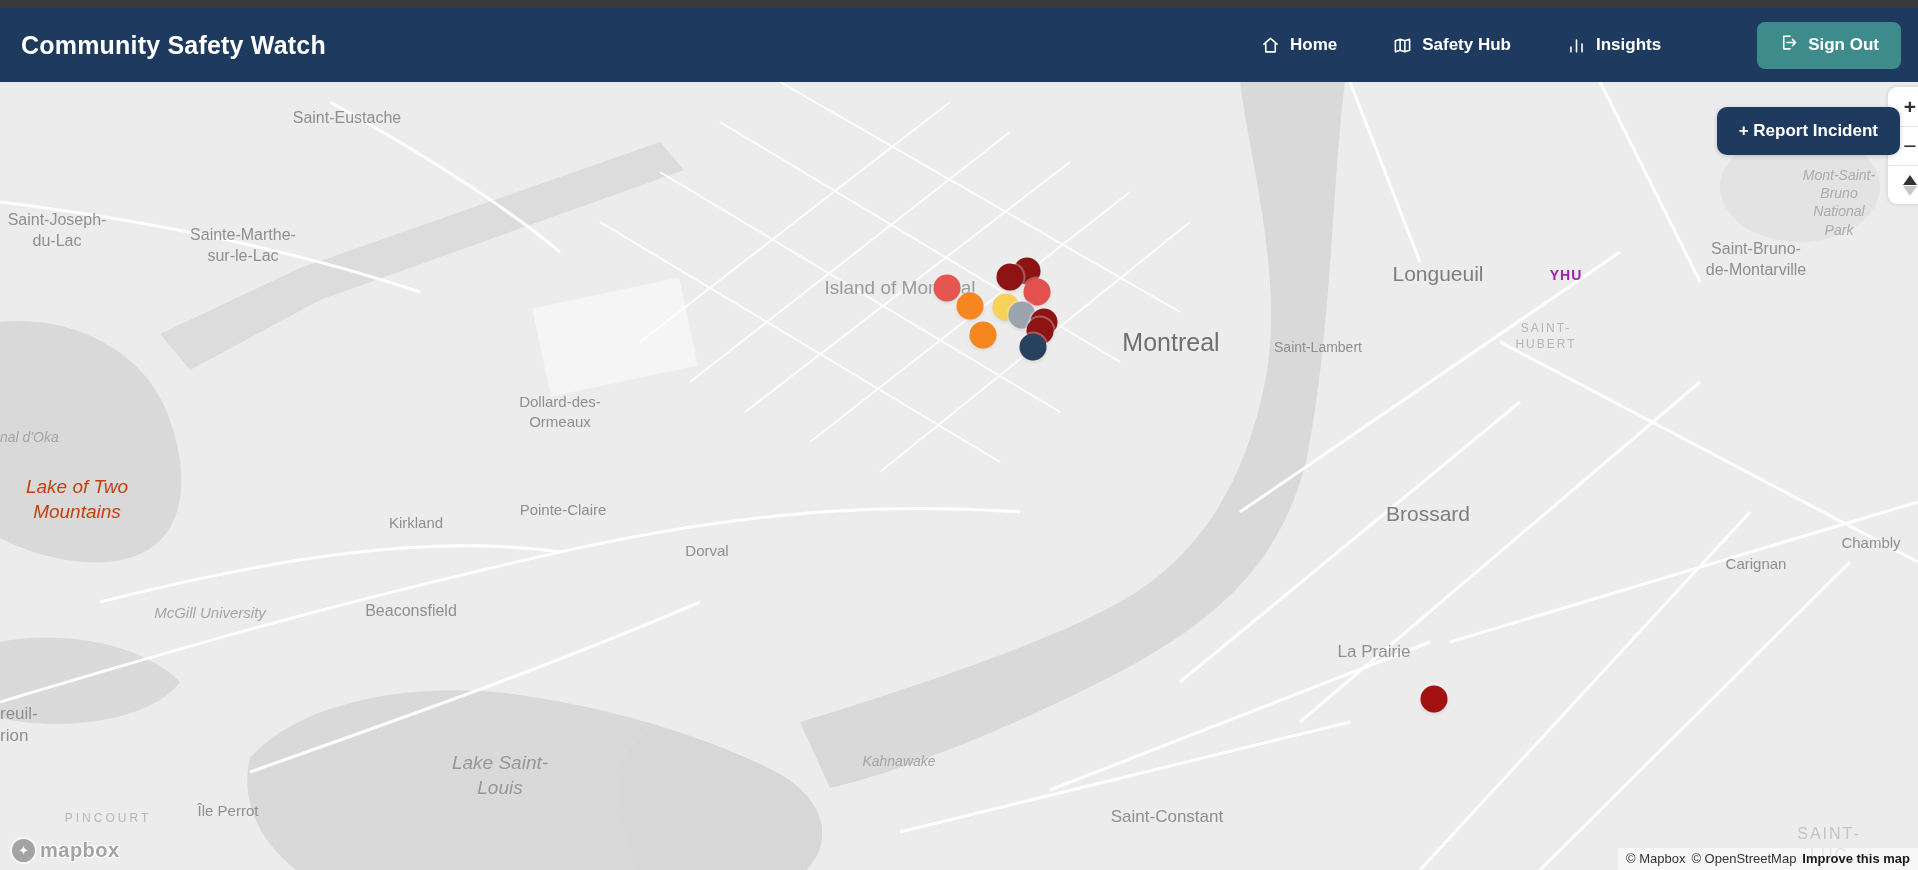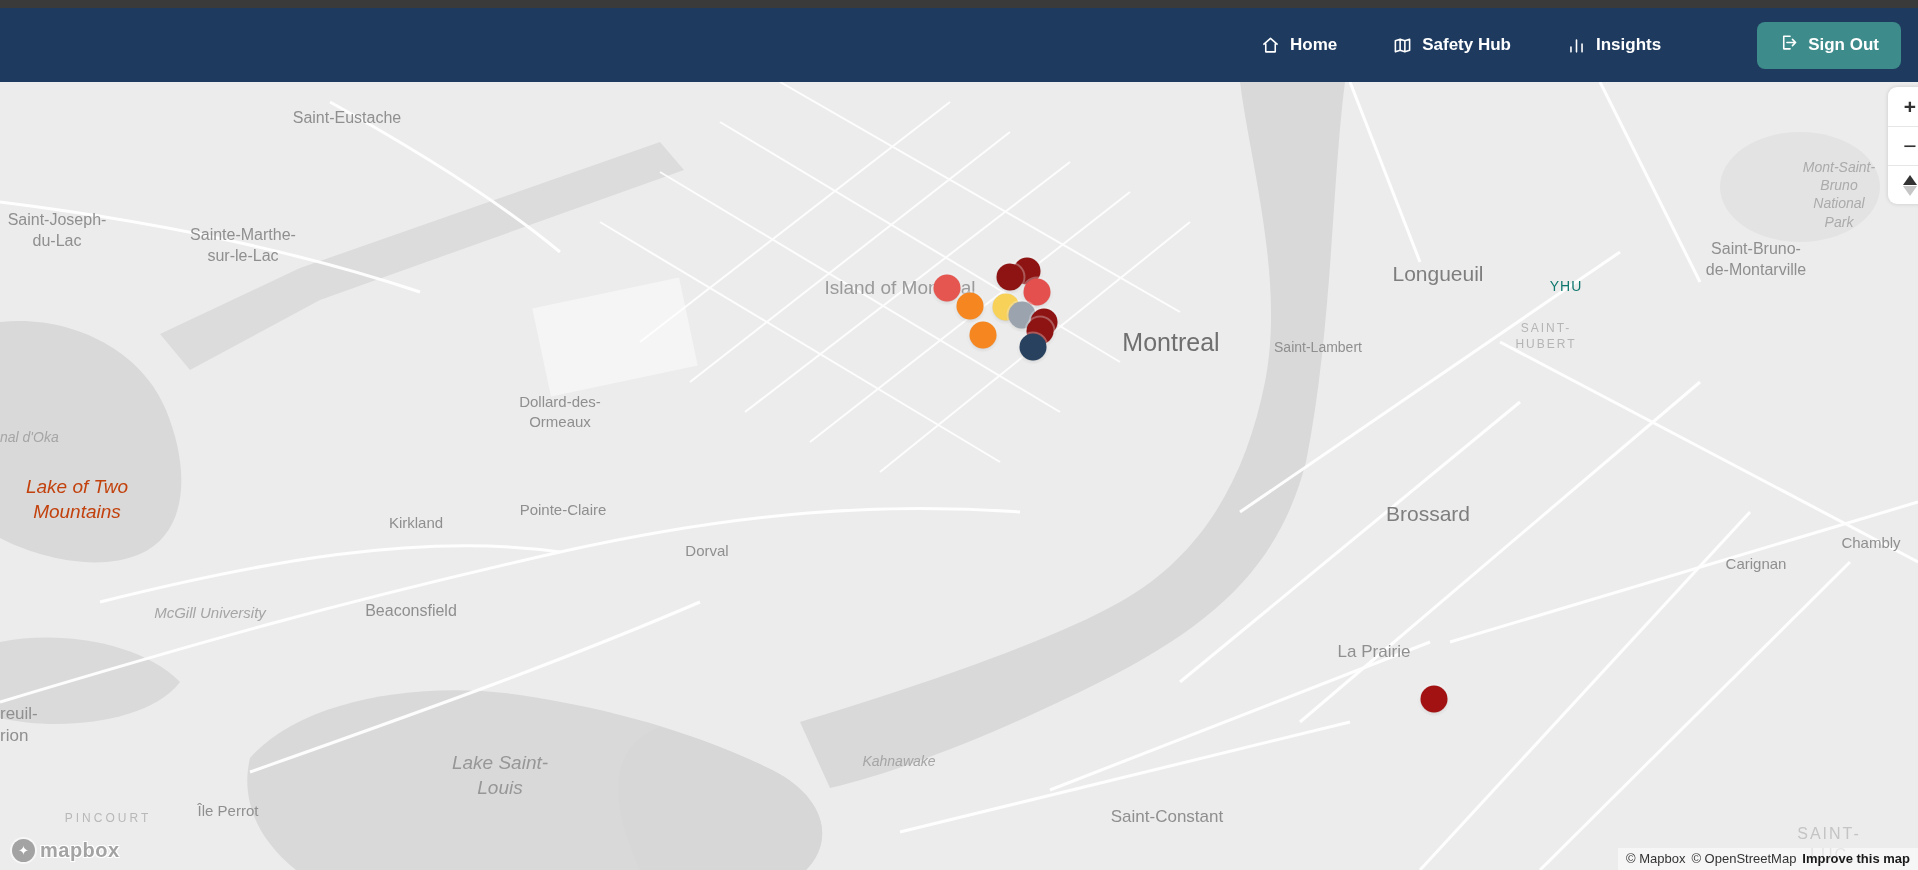--- a/index.html
+++ b/index.html
@@ -59,20 +59,21 @@
     font-size:13px; color:#333; z-index:15; display:flex; gap:6px; align-items:baseline; }
   .attribution a { color:#333; text-decoration:none; cursor:pointer; }
   .attribution .improve { font-weight:bold; color:#1a1a1a; }
 </style>
 </head>
 <body>
 
 <div class="top-strip"></div>
 
 <header class="app-header" style="background: rgb(30, 58, 95);">
+  <div class="app-title">Community Safety Watch</div>
   <nav class="nav">
     <div class="nav-item">
       <span>
         <svg width="19" height="19" viewBox="0 0 24 24" fill="none" stroke="#fff" stroke-width="2" stroke-linejoin="round">
             <path d="M3 11 L12 3 L21 11 M6 9.5 V20 H18 V9.5"></path>
           </svg>
       </span>
       <span>Home</span>
     </div>
     <div class="nav-item">
@@ -156,24 +157,24 @@
 
   <div>
       <span class="map-label" style="left: 347px; top: 36px; font-size: 16px; color: rgb(143, 143, 143);">Saint-Eustache</span>
       <span class="map-label" style="left: 57px; top: 149px; font-size: 16px; color: rgb(143, 143, 143);">Saint-Joseph-
 du-Lac</span>
       <span class="map-label" style="left: 243px; top: 164px; font-size: 16px; color: rgb(143, 143, 143);">Sainte-Marthe-
 sur-le-Lac</span>
       <span class="map-label" style="left: 900px; top: 206px; font-size: 19px; color: rgb(154, 154, 154);">Island of Montreal</span>
       <span class="map-label" style="left: 1171px; top: 260px; font-size: 25px; color: rgb(111, 111, 111);">Montreal</span>
       <span class="map-label" style="left: 1438px; top: 192px; font-size: 21px; color: rgb(126, 126, 126);">Longueuil</span>
-      <span class="map-label" style="left: 1566px; top: 204px; font-size: 14px; color: #0f766e; letter-spacing: 1px;">YHU</span>
+      <span class="map-label" style="left: 1566px; top: 193px; font-size: 14px; color: #a21caf; letter-spacing: 1px; font-weight: bold;">YHU</span>
       <span class="map-label" style="left: 1546px; top: 255px; font-size: 12px; color: rgb(181, 181, 181); letter-spacing: 2px;">SAINT-
 HUBERT</span>
-      <span class="map-label" style="left: 1791px; top: 112px; font-size: 14px; color: rgb(171, 171, 171); font-style: italic; margin-left: 48px;">Mont-Saint-Bruno
+      <span class="map-label" style="left: 1791px; top: 120px; font-size: 14px; color: rgb(171, 171, 171); font-style: italic; margin-left: 48px;">Mont-Saint-Bruno
 National Park</span>
       <span class="map-label" style="left: 1756px; top: 178px; font-size: 16px; color: rgb(143, 143, 143);">Saint-Bruno-
 de-Montarville</span>
       <span class="map-label" style="left: 1318px; top: 265px; font-size: 14px; color: rgb(143, 143, 143);">Saint-Lambert</span>
       <span class="map-label" style="left: 560px; top: 329px; font-size: 15px; color: rgb(143, 143, 143);">Dollard-des-
 Ormeaux</span>
       <span class="map-label left-edge" style="left: 0px; top: 355px; font-size: 14px; color: rgb(165, 165, 165); font-style: italic;">nal d'Oka</span>
       <span class="map-label" style="left: 77px; top: 418px; font-size: 19px; color: #c2410c; font-style: italic;">Lake of Two
 Mountains</span>
       <span class="map-label" style="left: 416px; top: 441px; font-size: 15px; color: rgb(143, 143, 143);">Kirkland</span>
@@ -205,20 +206,21 @@
       <div class="marker" style="left: 1006px; top: 225px; background: rgb(247, 209, 88);"></div>
       <div class="marker" style="left: 1022px; top: 233px; background: rgb(154, 163, 174);"></div>
       <div class="marker" style="left: 983px; top: 253px; background: rgb(246, 134, 31);"></div>
       <div class="marker" style="left: 1044px; top: 240px; background: rgb(142, 19, 19);"></div>
       <div class="marker" style="left: 1040px; top: 249px; background: rgb(142, 19, 19);"></div>
       <div class="marker" style="left: 1033px; top: 265px; background: rgb(39, 65, 95);"></div>
       <div class="marker" style="left: 1434px; top: 617px; background: rgb(163, 18, 18);"></div>
     </div>
 
   <div class="map-toolbar">
+    <button class="report-btn" style="background: rgb(30, 58, 95);">+ Report Incident</button>
   </div>
 
   <div class="nav-control">
     <div class="cell zoom-in-cell">+</div>
     <div class="cell zoom-out-cell">−</div>
     <div class="cell pitch-cell">
       <span class="tri-up"></span>
       <span class="tri-down"></span>
     </div>
   </div>

